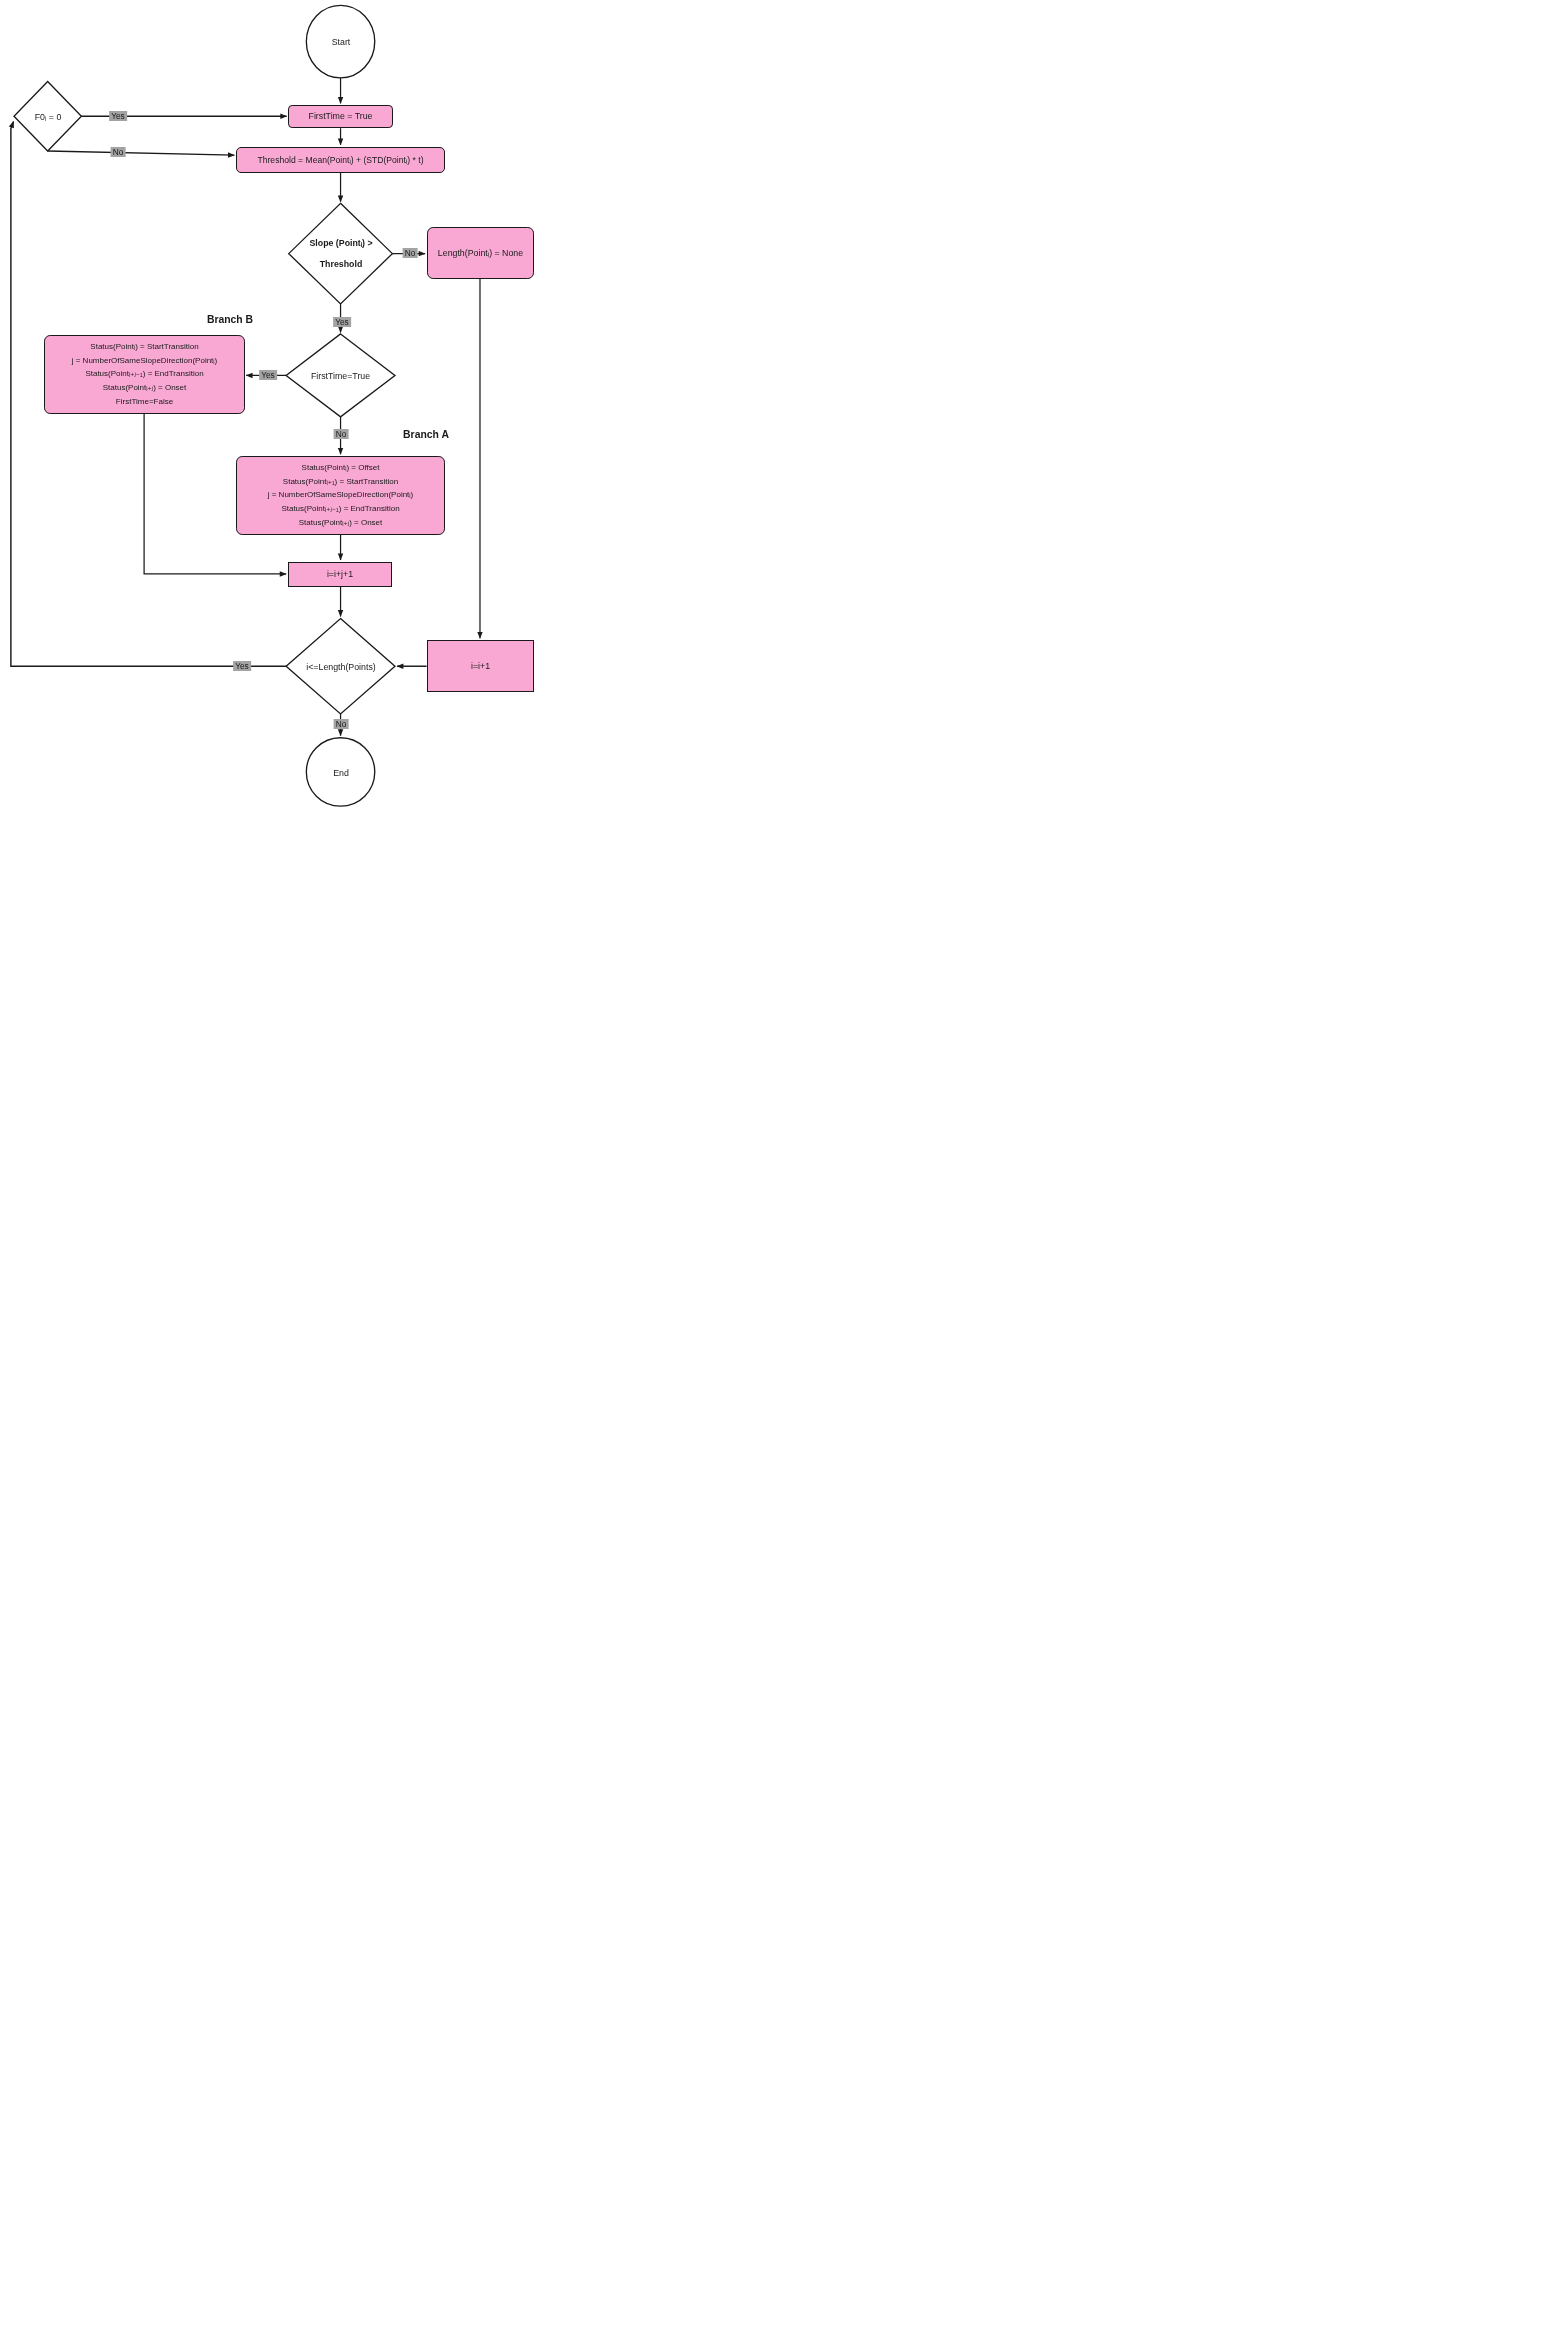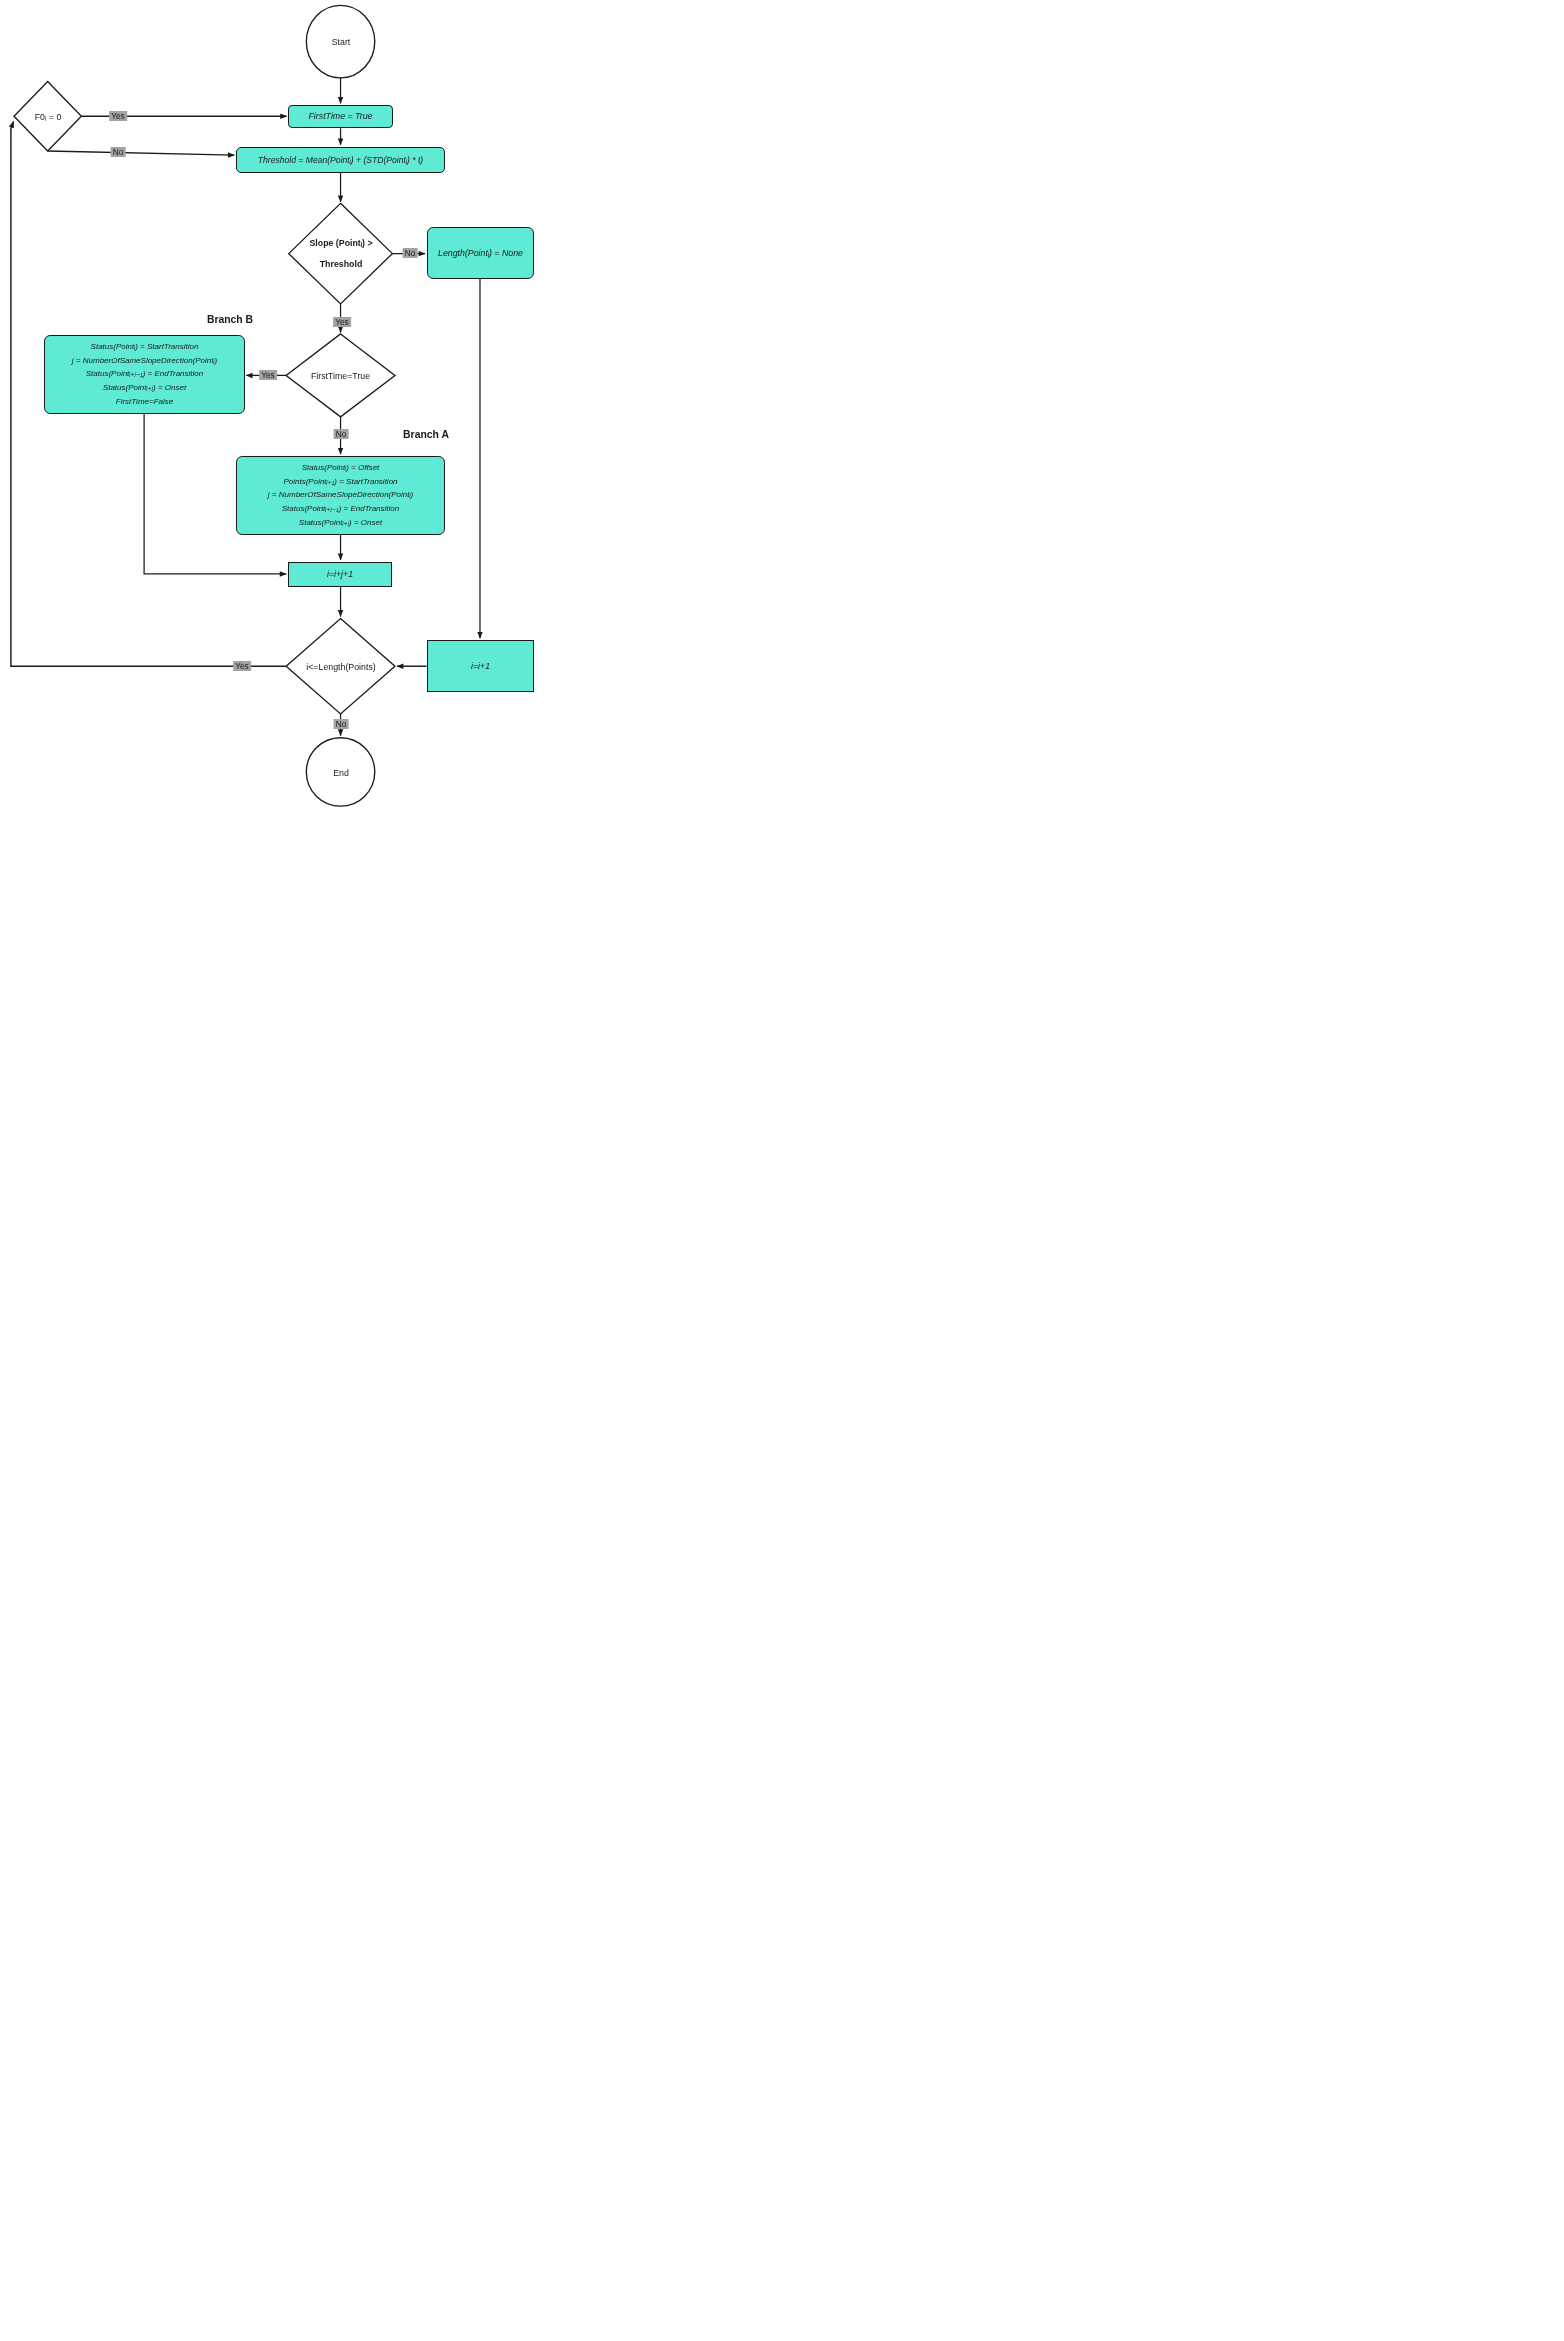--- a/index.html
+++ b/index.html
@@ -1,21 +1,21 @@
 <!DOCTYPE html>
 <html style="font-size:8.3px"><head>
 <meta charset="utf-8">
 <style>
   html,body{margin:0;padding:0;background:#ffffff;}
   body{font-family:"Liberation Sans","DejaVu Sans",sans-serif;color:#1a1a1a;}
   #canvas{position:relative;width:551px;height:825px;background:#ffffff;overflow:hidden;}
   #wires{position:absolute;left:0;top:0;width:100%;height:100%;}
 
   .node{position:absolute;display:flex;align-items:center;justify-content:center;
-        text-align:center;background:#5eead4;box-sizing:border-box;font-size:8.8px;line-height:1.25;font-style:italic;}
+        text-align:center;background:#f9a8d4;box-sizing:border-box;font-size:8.8px;line-height:1.25;}
   .rounded{border:1.6px solid #1a1a1a;border-radius:5px;}
   .sharp{border:1.6px solid #1a1a1a;border-radius:0;justify-content:center;}
   .multiline{flex-direction:column;justify-content:space-around;padding:4.1px 2.1px;font-size:8px;}
   .multiline div{white-space:nowrap;}
 
   .shape-text{position:absolute;display:flex;flex-direction:column;align-items:center;
         justify-content:center;text-align:center;font-size:8.8px;background:transparent;}
 
   .edge-label{position:absolute;transform:translate(-50%,-50%);background:#a3a3a3;
         padding:0 2.1px;font-size:8.3px;white-space:nowrap;z-index:3;}
@@ -105,21 +105,21 @@
     <div>j = NumberOfSameSlopeDirection(Pointᵢ)</div>
     <div>Status(Pointᵢ₊ⱼ₋₁) = EndTransition</div>
     <div>Status(Pointᵢ₊ⱼ) = Onset</div>
     <div>FirstTime=False</div>
   </div>
 
   <div class="branch-title" style="left:398px;top:434px;margin-left:28px;">Branch A</div>
 
   <div class="node rounded multiline" style="left:236px;top:456px;width:209px;height:79px;border-radius:6.2px;">
     <div>Status(Pointᵢ) = Offset</div>
-    <div>Points(Pointᵢ₊₁) = StartTransition</div>
+    <div>Status(Pointᵢ₊₁) = StartTransition</div>
     <div>j = NumberOfSameSlopeDirection(Pointᵢ)</div>
     <div>Status(Pointᵢ₊ⱼ₋₁) = EndTransition</div>
     <div>Status(Pointᵢ₊ⱼ) = Onset</div>
   </div>
 
   <div class="node sharp" style="left:288px;top:562px;width:104px;height:25px;">
     <div>i=i+j+1</div>
   </div>
 
   <div class="node sharp" style="left:427px;top:640px;width:107px;height:52px;">

